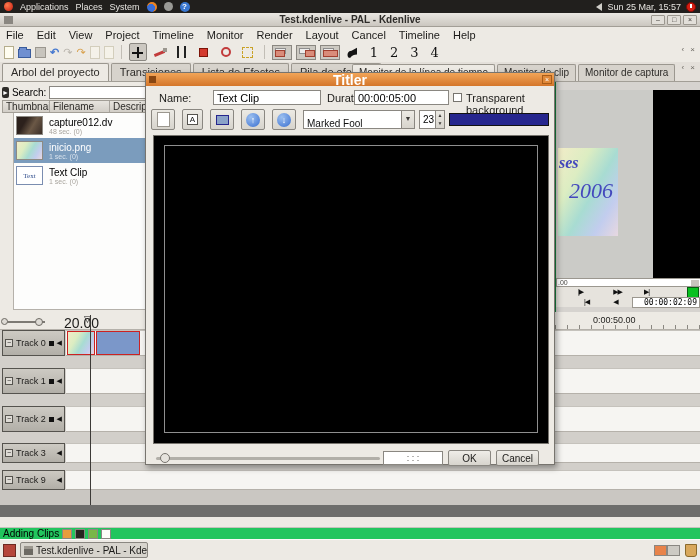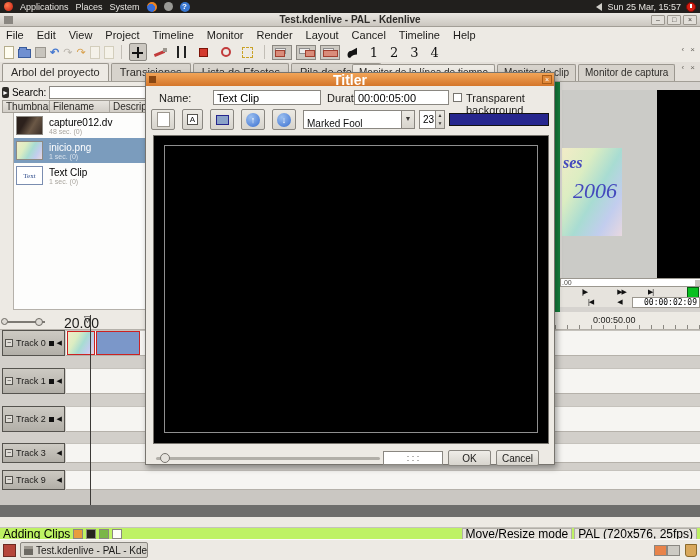--- a/index.html
+++ b/index.html
@@ -77,21 +77,21 @@
 .tree-row.selected{background:#7b9cbd;color:#fff;}
 .thumb{width:27px;height:19px;border:1px solid #8d8a84;flex:0 0 auto;}
 .thumb.video{background:linear-gradient(120deg,#2c211c 30%,#6b5846 60%,#3a2e28);}
 .thumb.pastel,.pastel-bg{background:linear-gradient(120deg,#f2ecc8 0%,#dcedc2 30%,#a8dcd2 55%,#c2cdee 78%,#e8d8e0 100%);}
 .thumb.textclip{background:#fff;border:1px solid #7a8db0;display:flex;align-items:center;justify-content:center;font-family:"Liberation Serif",serif;font-size:7px;color:#33508e;}
 .fn{font-size:10px;line-height:11px;}
 .meta{font-size:7px;color:#a9a59e;}
 .tree-row.selected .meta{color:#d8e2ec;}
 
 
-.monitor-panel{position:absolute;top:82px;left:555px;width:145px;height:230px;background:#d6d3cf;border-left:5px solid #15803d;padding-left:10px;}
+.monitor-panel{position:absolute;top:82px;left:555px;width:145px;height:230px;background:#d6d3cf;border-left:1px solid #15803d;padding-left:10px;}
 .mon-img{position:absolute;top:8px;left:2px;right:0;height:188px;background:#000;overflow:hidden;}
 .mon-grey{position:absolute;left:0;top:0;width:95px;height:188px;background:#cbcbc7;}
 .mon-pastel{position:absolute;left:0;top:58px;width:60px;height:88px;}
 .mon-txt1{position:absolute;left:1px;top:64px;font-family:"Liberation Serif",serif;font-style:italic;font-weight:bold;font-size:16px;color:#4348bd;}
 .mon-txt2{position:absolute;left:11px;top:88px;font-family:"Liberation Serif",serif;font-style:italic;font-size:22px;color:#4348bd;}
 .mon-scrub{position:absolute;top:196px;left:0;width:145px;height:9px;background:#fff;border:1px solid #9b978f;font-size:7px;color:#4d4b47;padding:0 1px;line-height:8px;}
 .mon-scrub .endcap{position:absolute;right:1px;top:1px;width:8px;height:6px;background:#c7c4bd;}
 .mon-row{position:absolute;left:0;width:145px;height:10px;background:#e6e3dd;display:flex;align-items:center;font-size:7px;color:#111;}
 .mon-row1{top:205px;}
 .mon-row2{top:215px;}
@@ -120,21 +120,21 @@
 .playhead{position:absolute;left:90px;top:3px;width:1px;height:190px;background:#3c3a37;}
 .tl-grey{position:absolute;top:178px;left:0;width:700px;height:15px;background:#cac7c2;}
 .dark-band{position:absolute;top:505px;left:0;width:700px;height:12px;background:#6e6e6c;}
 
 
 .scrollrow{position:absolute;top:517px;left:0;width:700px;height:10px;background:#edeae4;font-size:9px;}
 .scroll-label{position:absolute;left:3px;top:0;}
 .sb-btn{position:absolute;top:0;width:10px;height:10px;background:#dedbd5;border:1px solid #9b978f;font-size:6px;text-align:center;line-height:9px;color:#3c3a37;}
 .sb-track{position:absolute;left:75px;top:0;width:130px;height:10px;background:#d2cfc9;border:1px solid #9b978f;}
 .sb-thumb{position:absolute;left:1px;top:1px;width:66px;height:6px;background:#f4f3f0;border:1px solid #9b978f;}
-.statusrow{position:absolute;top:527px;left:0;width:700px;height:12px;background:#bef264;border-top:1px solid #c5c2bc;font-size:12px;display:flex;align-items:center;gap:3px;padding:0 3px;}
+.statusrow{position:absolute;top:527px;left:0;width:700px;height:12px;background:#22c55e;border-top:1px solid #c5c2bc;font-size:10px;display:flex;align-items:center;gap:3px;padding:0 3px;}
 .mini-ico{width:10px;height:10px;border:1px solid #8a8781;}
 .mi-orange{background:#e89c3c;}
 .mi-dark{background:#26241f;}
 .mi-green{background:#7ab648;}
 .mi-list{background:#fdfdf8;}
 .status-right{margin-left:auto;display:flex;gap:2px;}
 .status-field{border:1px solid #b2afa8;background:#e6e3dd;padding:0 3px;height:12px;line-height:11px;white-space:nowrap;}
 .taskbar{position:absolute;top:539px;left:0;width:700px;height:21px;background:#edeae4;border-top:1px solid #fbfaf8;}
 .show-desktop{position:absolute;left:3px;top:4px;width:13px;height:13px;background:#b5453a;border:1px solid #6d2a22;}
 .task-btn{position:absolute;left:20px;top:2px;width:128px;height:16px;background:#d7d4cd;border:1px solid #8a8781;border-radius:2px;display:flex;align-items:center;gap:3px;padding:0 3px;font-size:10px;color:#1c1b19;white-space:nowrap;overflow:hidden;}
@@ -404,24 +404,20 @@
 
   <div class="dark-band"></div>
 
 
   <div class="statusrow">
     <span>Adding Clips</span>
     <span class="mini-ico mi-orange"></span>
     <span class="mini-ico mi-dark"></span>
     <span class="mini-ico mi-green"></span>
     <span class="mini-ico mi-list"></span>
-    <span class="status-right">
-      <span class="status-field">Move/Resize mode</span>
-      <span class="status-field">PAL (720x576, 25fps)</span>
-    </span>
   </div>
 
   <div class="taskbar">
     <span class="show-desktop"></span>
     <span class="task-btn">
       <span class="task-ico"></span>
       <span>Test.kdenlive - PAL - Kdenlive</span>
     </span>
     <span class="ws-switch">
       <span class="ws active"></span>

